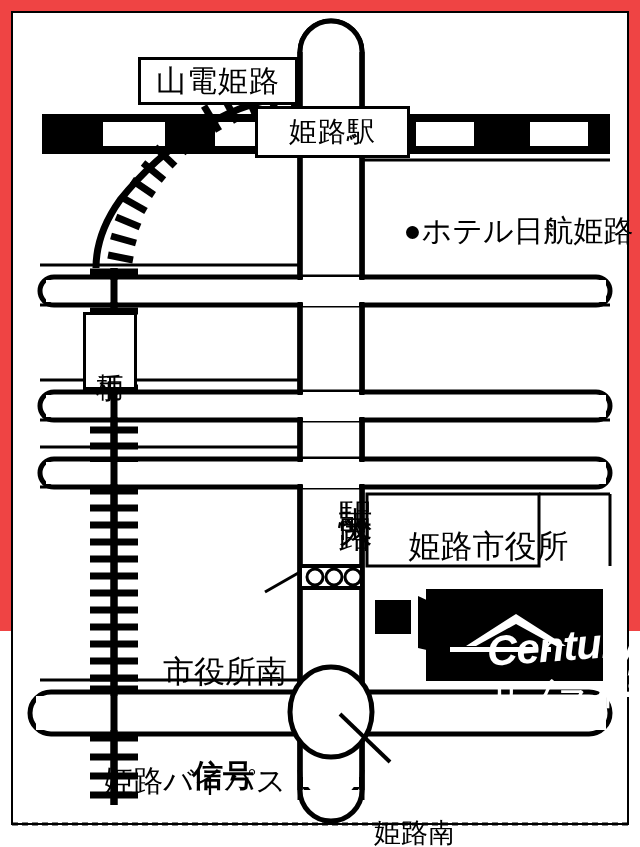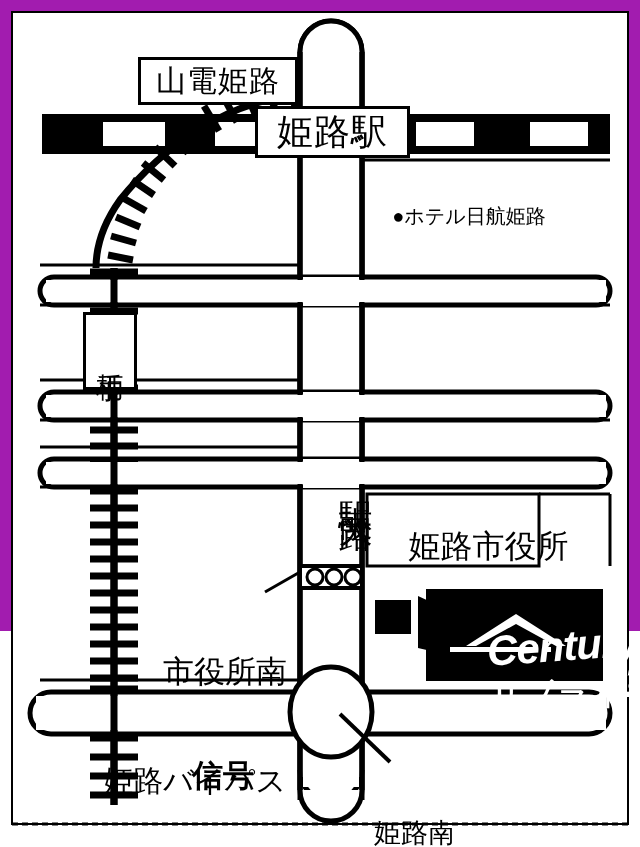--- a/index.html
+++ b/index.html
@@ -1,18 +1,18 @@
 <!DOCTYPE html>
 <html><head>
 <meta charset="utf-8">
 <style>
   html,body{margin:0;padding:0;background:#ffffff;}
   body{width:640px;height:847px;overflow:hidden;
        font-family:"Liberation Sans","DejaVu Sans",sans-serif;}
-  #map-root{position:relative;width:640px;height:631px;background:#a21caf;}
+  #map-root{position:relative;width:640px;height:631px;background:#ef4444;}
   svg#map-svg{position:absolute;left:0;top:0;width:640px;height:847px;display:block;}
   .lbl{position:absolute;white-space:pre;color:#000;line-height:1.0;}
   .box-label{position:absolute;background:#fff;border:3px solid #000;
              display:flex;align-items:center;justify-content:center;
              color:#000;white-space:pre;box-sizing:border-box;}
   .vert{writing-mode:vertical-rl;text-orientation:upright;}
 </style>
 </head>
 <body>
 
@@ -164,29 +164,29 @@
       <polygon points="516,614 566,646 556,646 516,624 476,646 466,646" fill="#ffffff"></polygon>
       <rect x="450" y="647" width="86" height="5" fill="#ffffff"></rect>
       <rect x="543" y="647" width="8" height="5" fill="#ffffff"></rect>
     </g>
   </svg>
 
   <div class="box-label" style="left:138px;top:57px;width:160px;height:48px;font-size:30px;letter-spacing:1px;">
     <span>山電姫路</span>
   </div>
 
-  <div class="box-label" style="left:255px;top:106px;width:155px;height:52px;font-size:36px;letter-spacing:1px;">
+  <div class="box-label" style="left:255px;top:106px;width:155px;height:52px;font-size:28px;letter-spacing:1px;">
     <span>姫路駅</span>
   </div>
 
   <div class="box-label vert" style="left:83px;top:312px;width:54px;height:78px;font-size:28px;line-height:1.05;">
     <span>手柄</span>
   </div>
 
-  <div class="lbl" style="left:370px;top:186px;font-size:20px;">
+  <div class="lbl" style="left:370px;top:186px;font-size:30px;">
     <span>●</span><span>ホテル日航姫路</span>
   </div>
 
   <div class="lbl vert" style="left:305px;top:298px;font-size:34px;letter-spacing:6px;">
     <span>駅南大路</span>
   </div>
 
   <div class="lbl" style="left:373px;top:498px;font-size:32px;letter-spacing:0px;">
     <span>姫路市役所</span>
   </div>

